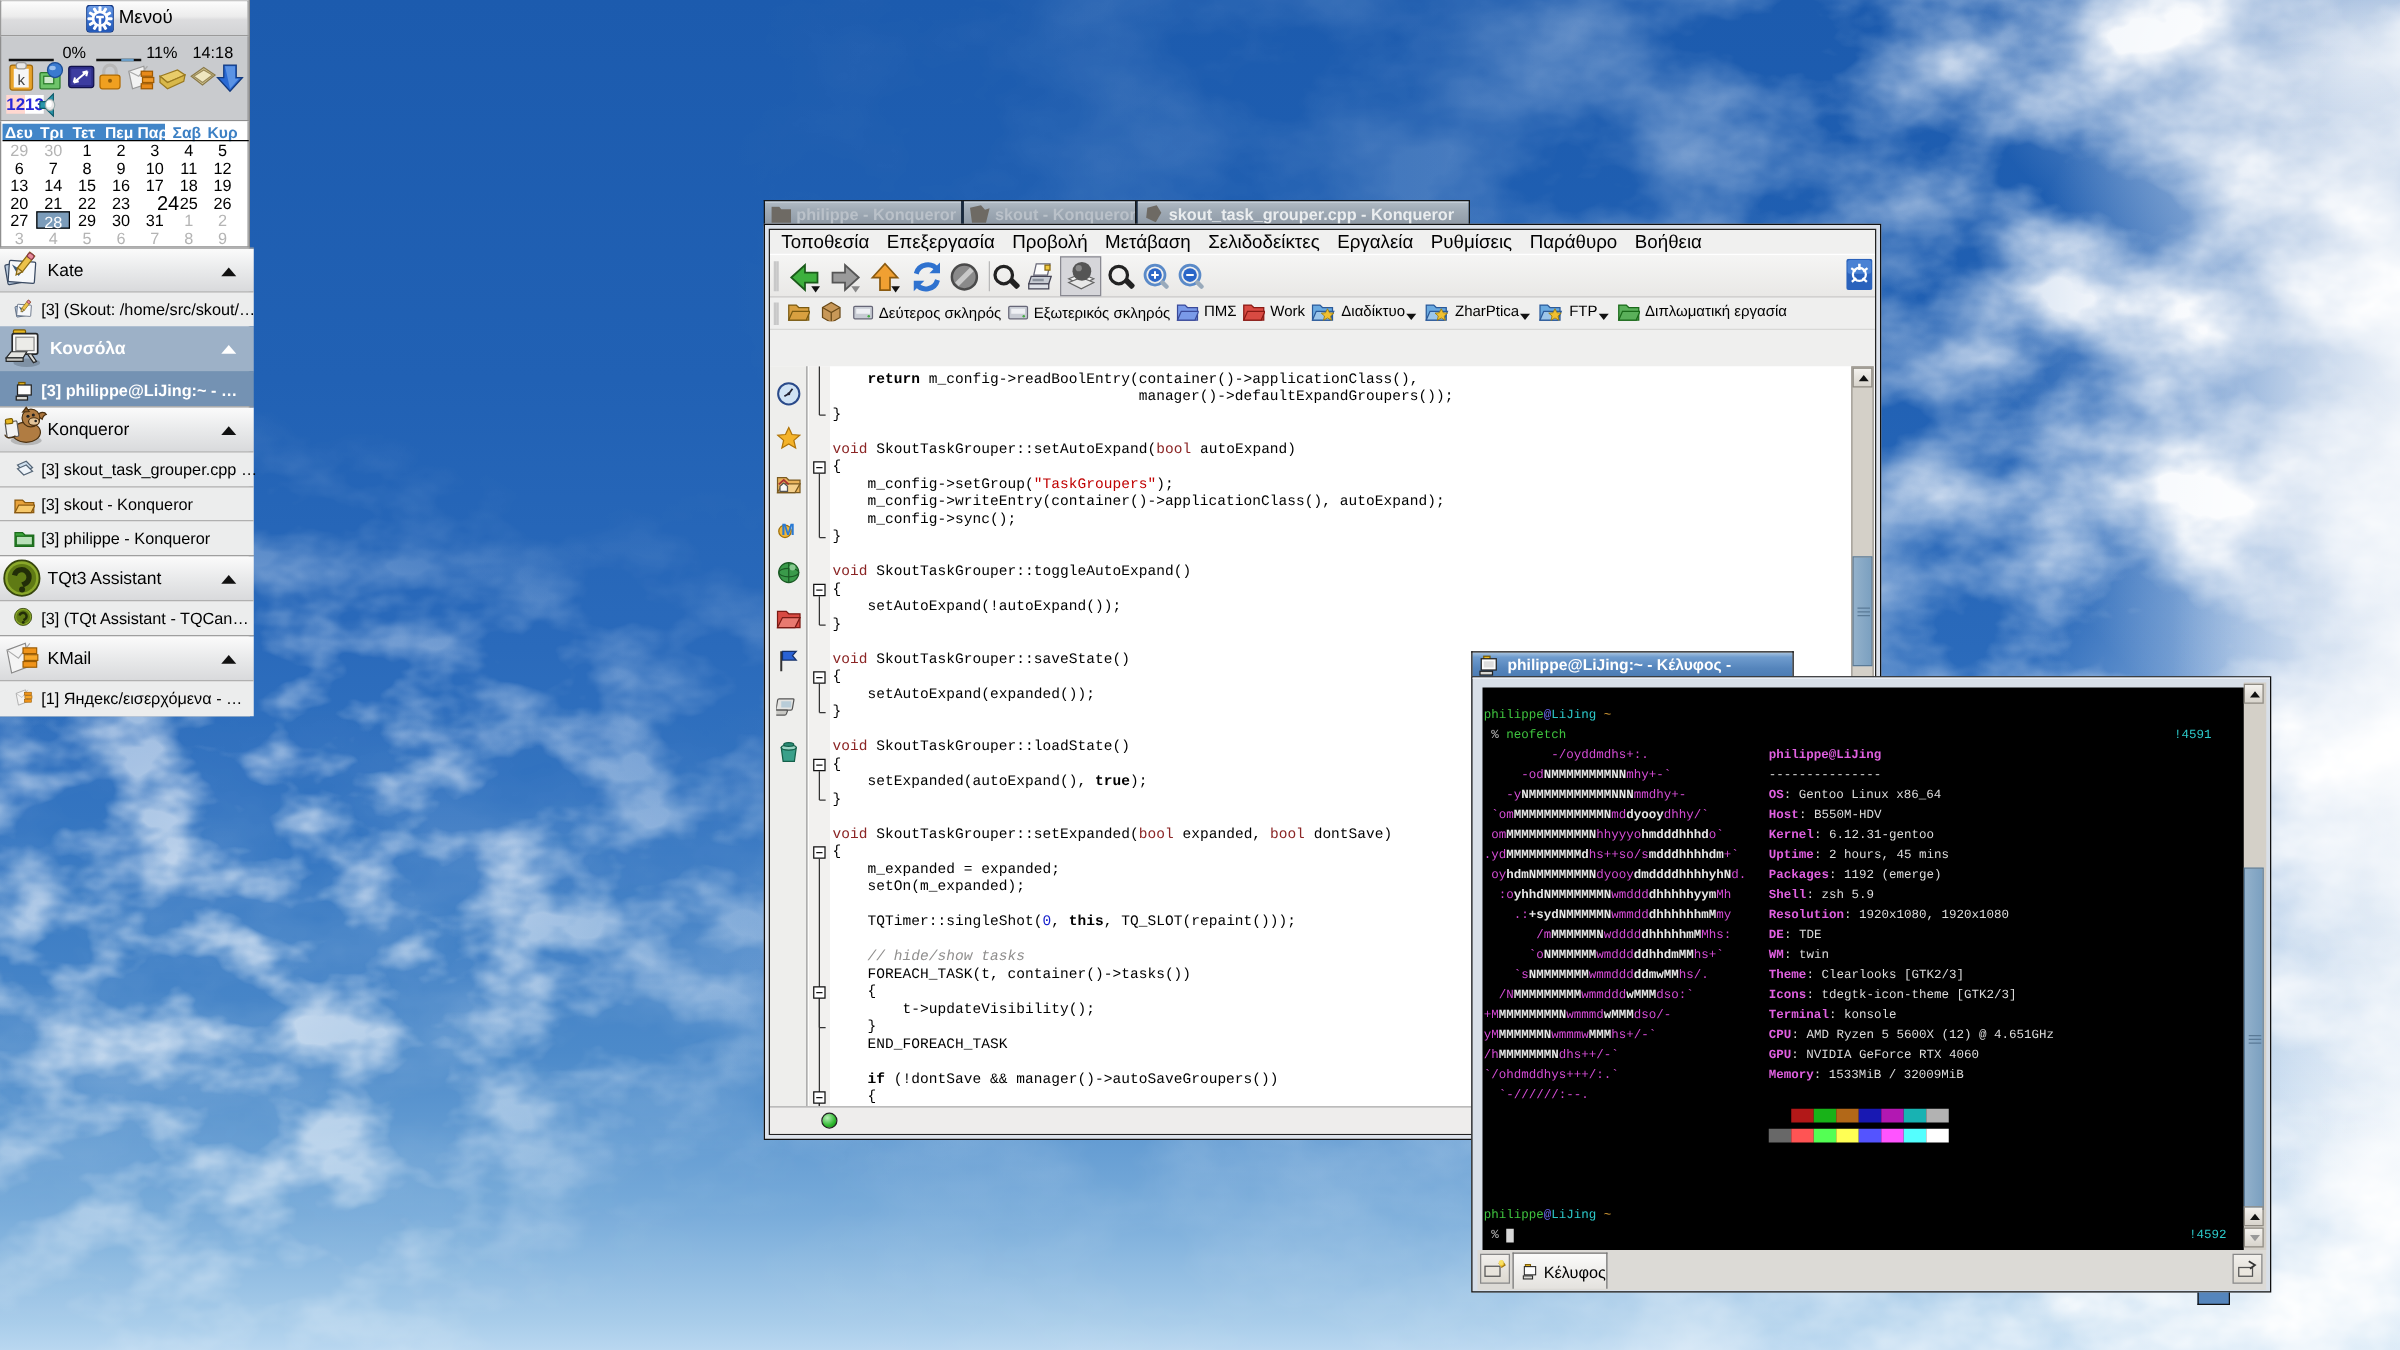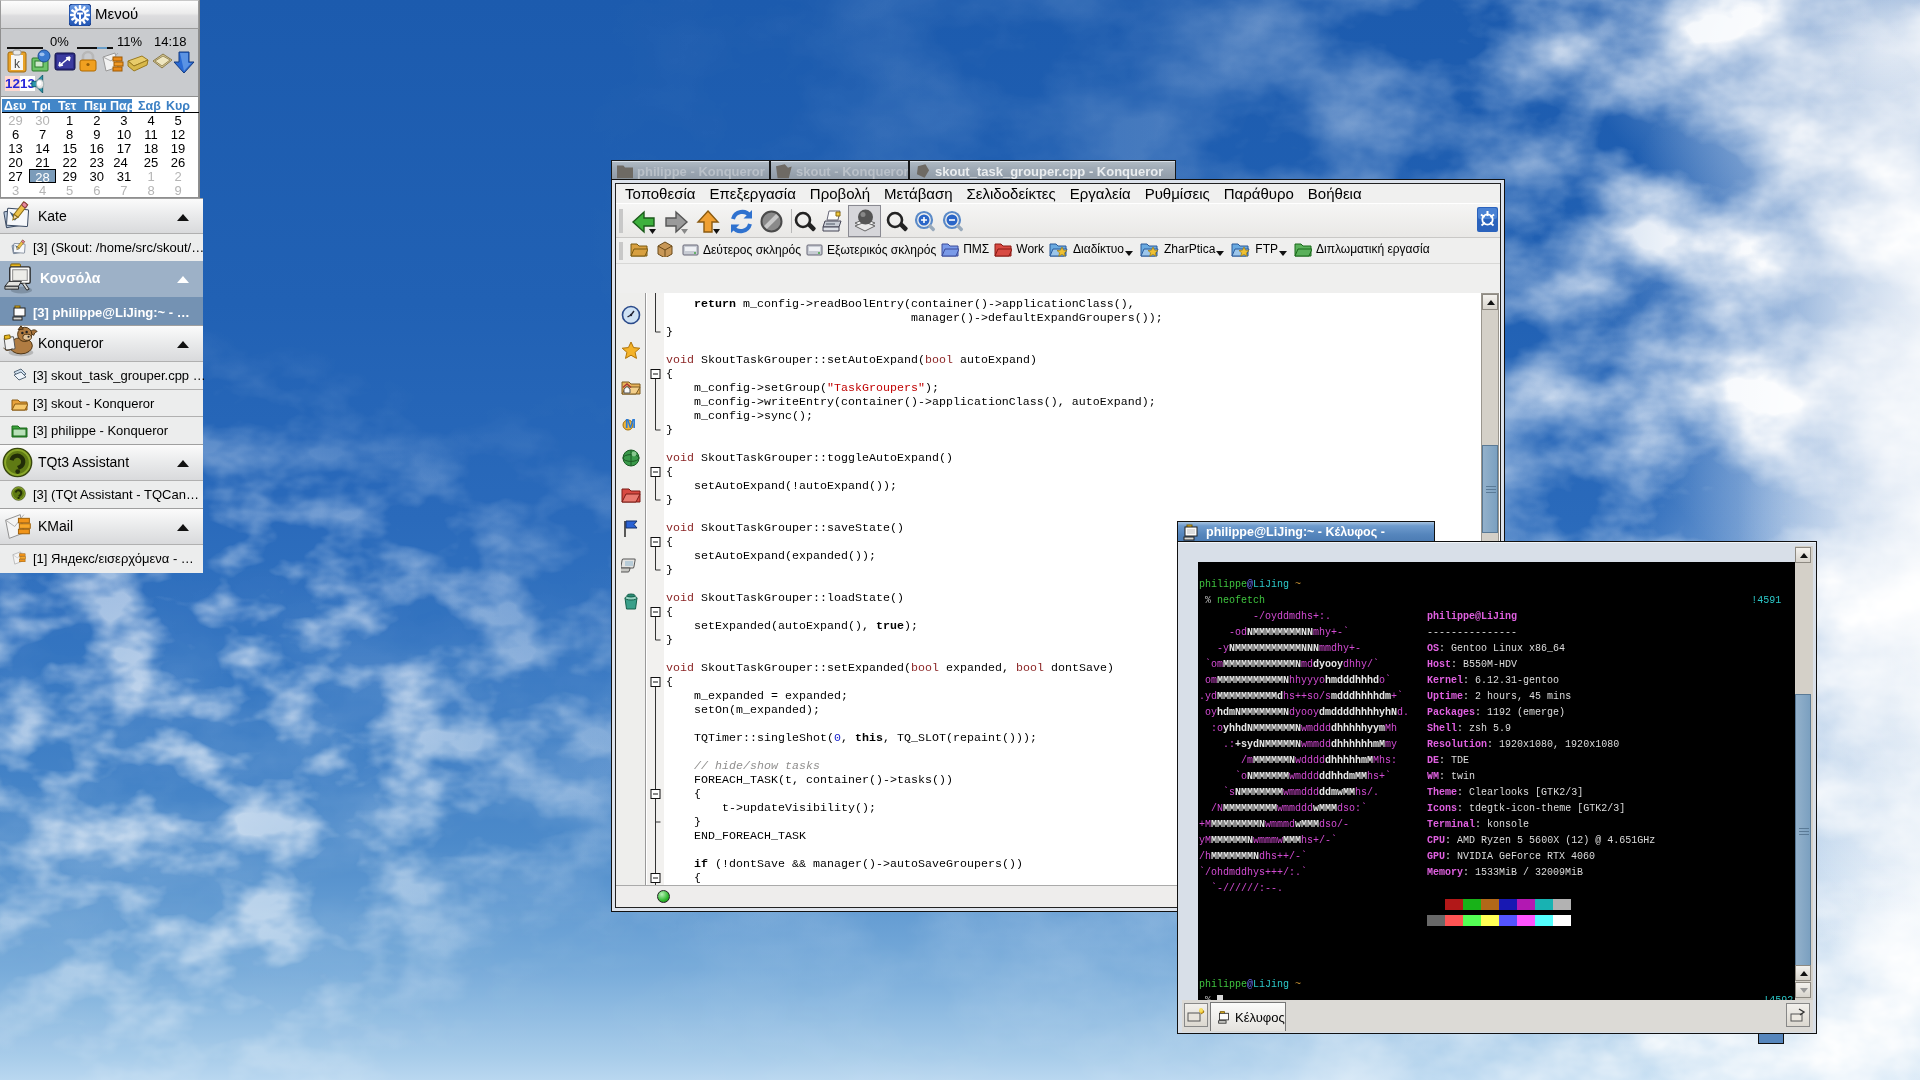--- a/index.html
+++ b/index.html
@@ -236,21 +236,21 @@
         <div style="position:absolute;left:27.1px;top:27.8px;width:27px;height:14px;text-align:center;font-size:13px;color:#000;">14</div>
         <div style="position:absolute;left:54.2px;top:27.8px;width:27px;height:14px;text-align:center;font-size:13px;color:#000;">15</div>
         <div style="position:absolute;left:81.30000000000001px;top:27.8px;width:27px;height:14px;text-align:center;font-size:13px;color:#000;">16</div>
         <div style="position:absolute;left:108.4px;top:27.8px;width:27px;height:14px;text-align:center;font-size:13px;color:#000;">17</div>
         <div style="position:absolute;left:135.5px;top:27.8px;width:27px;height:14px;text-align:center;font-size:13px;color:#000;">18</div>
         <div style="position:absolute;left:162.60000000000002px;top:27.8px;width:27px;height:14px;text-align:center;font-size:13px;color:#000;">19</div>
         <div style="position:absolute;left:0px;top:41.7px;width:27px;height:14px;text-align:center;font-size:13px;color:#000;">20</div>
         <div style="position:absolute;left:27.1px;top:41.7px;width:27px;height:14px;text-align:center;font-size:13px;color:#000;">21</div>
         <div style="position:absolute;left:54.2px;top:41.7px;width:27px;height:14px;text-align:center;font-size:13px;color:#000;">22</div>
         <div style="position:absolute;left:81.30000000000001px;top:41.7px;width:27px;height:14px;text-align:center;font-size:13px;color:#000;">23</div>
-        <div style="position:absolute;left:105px;top:41.7px;width:27px;height:14px;text-align:center;font-size:13px;color:#000;">24</div>
+        <div style="position:absolute;left:119px;top:41.7px;width:27px;height:14px;text-align:center;font-size:16px;color:#000;">24</div>
         <div style="position:absolute;left:135.5px;top:41.7px;width:27px;height:14px;text-align:center;font-size:13px;color:#000;">25</div>
         <div style="position:absolute;left:162.60000000000002px;top:41.7px;width:27px;height:14px;text-align:center;font-size:13px;color:#000;">26</div>
         <div style="position:absolute;left:0px;top:55.6px;width:27px;height:14px;text-align:center;font-size:13px;color:#000;">27</div>
         <div style="position:absolute;left:27.1px;top:55.6px;width:27px;height:14px;text-align:center;font-size:13px;background:#7b9cba;border:1px solid #000;color:#fff;">28</div>
         <div style="position:absolute;left:54.2px;top:55.6px;width:27px;height:14px;text-align:center;font-size:13px;color:#000;">29</div>
         <div style="position:absolute;left:81.30000000000001px;top:55.6px;width:27px;height:14px;text-align:center;font-size:13px;color:#000;">30</div>
         <div style="position:absolute;left:108.4px;top:55.6px;width:27px;height:14px;text-align:center;font-size:13px;color:#000;">31</div>
         <div style="position:absolute;left:135.5px;top:55.6px;width:27px;height:14px;text-align:center;font-size:13px;color:#b4b4b4;">1</div>
         <div style="position:absolute;left:162.60000000000002px;top:55.6px;width:27px;height:14px;text-align:center;font-size:13px;color:#b4b4b4;">2</div>
         <div style="position:absolute;left:0px;top:69.5px;width:27px;height:14px;text-align:center;font-size:13px;color:#b4b4b4;">3</div>
@@ -657,21 +657,21 @@
     <svg style="position:absolute;left:5px;top:2px" width="17" height="17" viewBox="0 0 17 17">
         <rect x="4" y="1" width="5" height="4" fill="#e8b821" stroke="#7a5a00"></rect>
         <rect x="2" y="3" width="12" height="9" fill="#fcfcfc" stroke="#222"></rect>
         <rect x="4" y="5" width="8" height="5" fill="#dddddd"></rect>
         <rect x="1" y="13" width="10" height="3" fill="#d8d8d4" stroke="#222"></rect>
       </svg>
     <span style="position:absolute;left:28px;top:3px;font-size:12.5px;font-weight:bold;color:#fff;">philippe@LiJing:~ - Κέλυφος - Konsole</span>
   </div>
   <div class="abs" style="left:0;top:20px;width:640px;height:493px;background:#d8dfe8;border:1px solid #111;">
     <div class="abs" style="left:0;top:0;width:638px;height:1px;background:#f0f4f8;"></div>
-    <pre id="term" class="abs" style="left:4px;top:4px;width:613px;height:454px;background:#000;margin:16px;"><span class="gr">philippe</span><span class="bl">@</span><span class="cy">LiJing</span> <span class="yl">~</span>
+    <pre id="term" class="abs" style="left:4px;top:4px;width:613px;height:454px;background:#000;margin:4px;"><span class="gr">philippe</span><span class="bl">@</span><span class="cy">LiJing</span> <span class="yl">~</span>
  <span style="color:#bbb">%</span> <span class="gr">neofetch</span>                                                                                 <span class="cy">!4591</span>
 <span class="mg">         -/oyddmdhs+:.</span>                <span class="mgb">philippe@LiJing</span>
 <span class="mg">     -od</span><span class="wh">NMMMMMMMMNN</span><span class="mg">mhy+-`</span>             ---------------
 <span class="mg">   -y</span><span class="wh">NMMMMMMMMMMMNNN</span><span class="mg">mmdhy+-</span>           <span class="mgb">OS</span>: Gentoo Linux x86_64
 <span class="mg"> `om</span><span class="wh">MMMMMMMMMMMMN</span><span class="mg">md</span><span class="wh">dyooy</span><span class="mg">dhhy/`</span>        <span class="mgb">Host</span>: B550M-HDV
 <span class="mg"> om</span><span class="wh">MMMMMMMMMMMN</span><span class="mg">hhyyyo</span><span class="wh">hmdddhhhd</span><span class="mg">o`</span>      <span class="mgb">Kernel</span>: 6.12.31-gentoo
 <span class="mg">.yd</span><span class="wh">MMMMMMMMMMd</span><span class="mg">hs++so/s</span><span class="wh">mdddhhhhdm</span><span class="mg">+`</span>    <span class="mgb">Uptime</span>: 2 hours, 45 mins
 <span class="mg"> oy</span><span class="wh">hdmNMMMMMMMN</span><span class="mg">dyooy</span><span class="wh">dmddddhhhhyhN</span><span class="mg">d.</span>   <span class="mgb">Packages</span>: 1192 (emerge)
 <span class="mg">  :o</span><span class="wh">yhhdNMMMMMMMN</span><span class="mg">wmddd</span><span class="wh">dhhhhhyym</span><span class="mg">Mh</span>     <span class="mgb">Shell</span>: zsh 5.9
 <span class="mg">    .:</span><span class="wh">+sydNMMMMMN</span><span class="mg">wmmdd</span><span class="wh">dhhhhhhmM</span><span class="mg">my</span>     <span class="mgb">Resolution</span>: 1920x1080, 1920x1080

